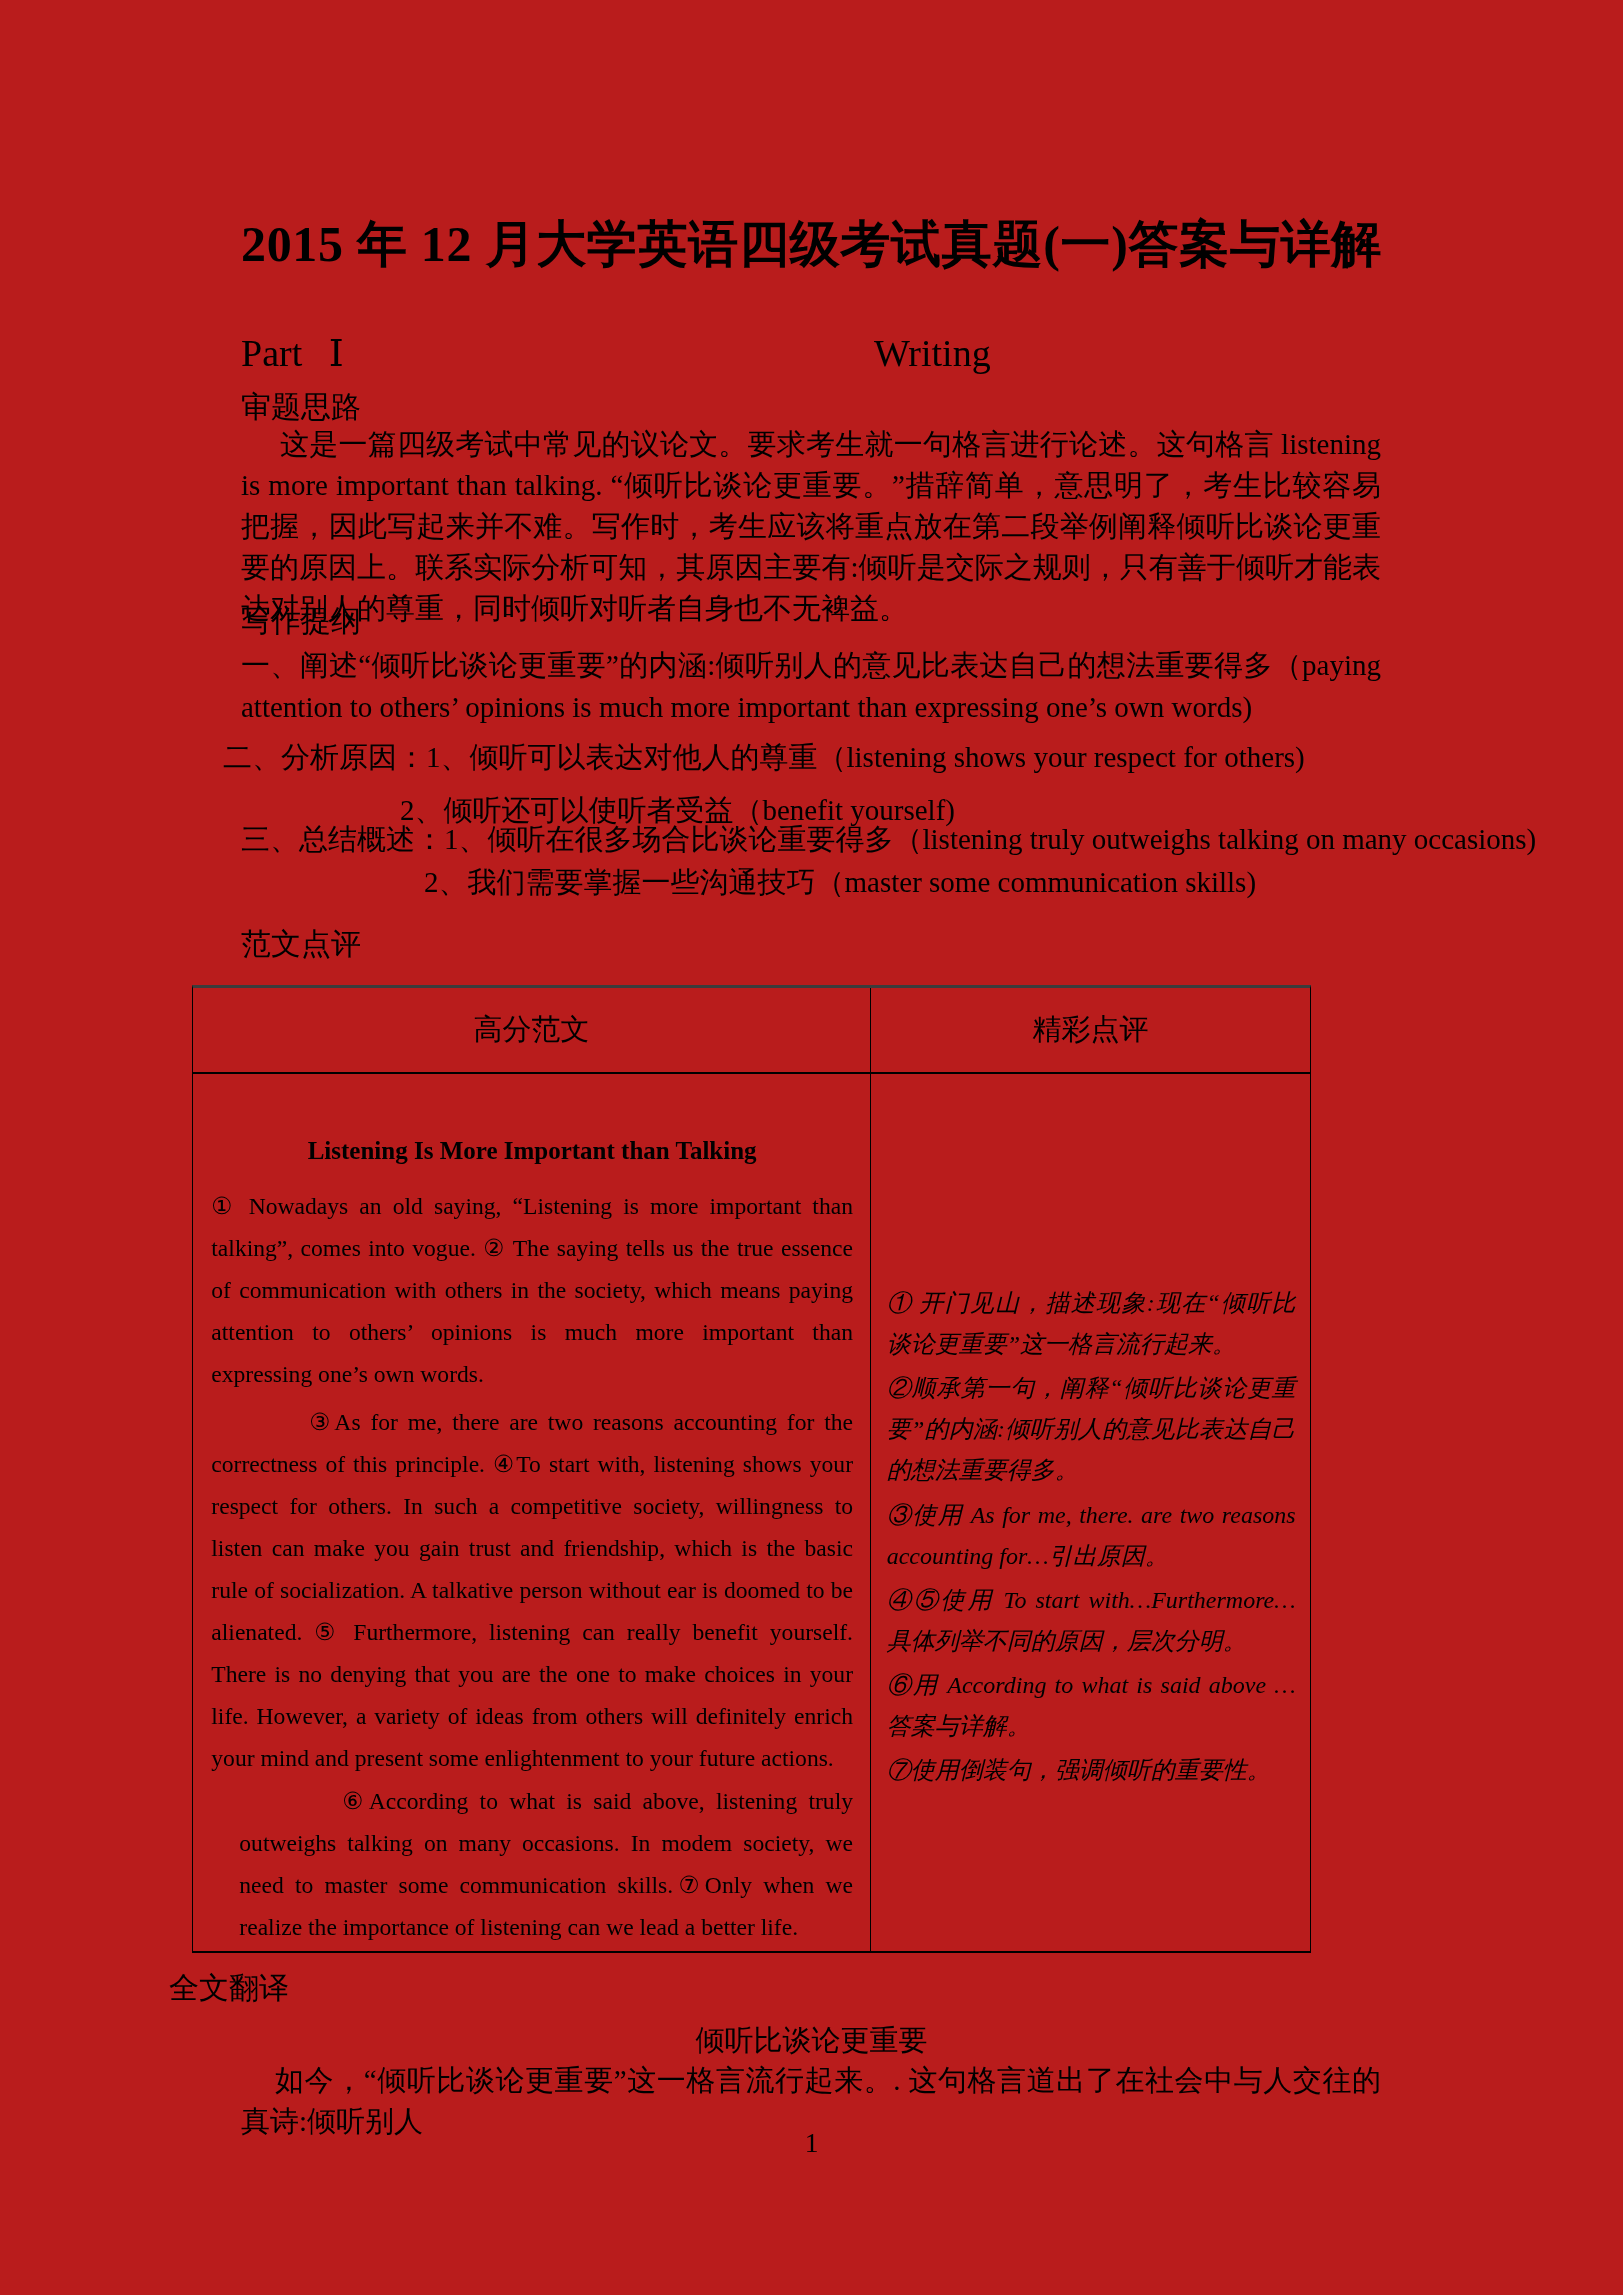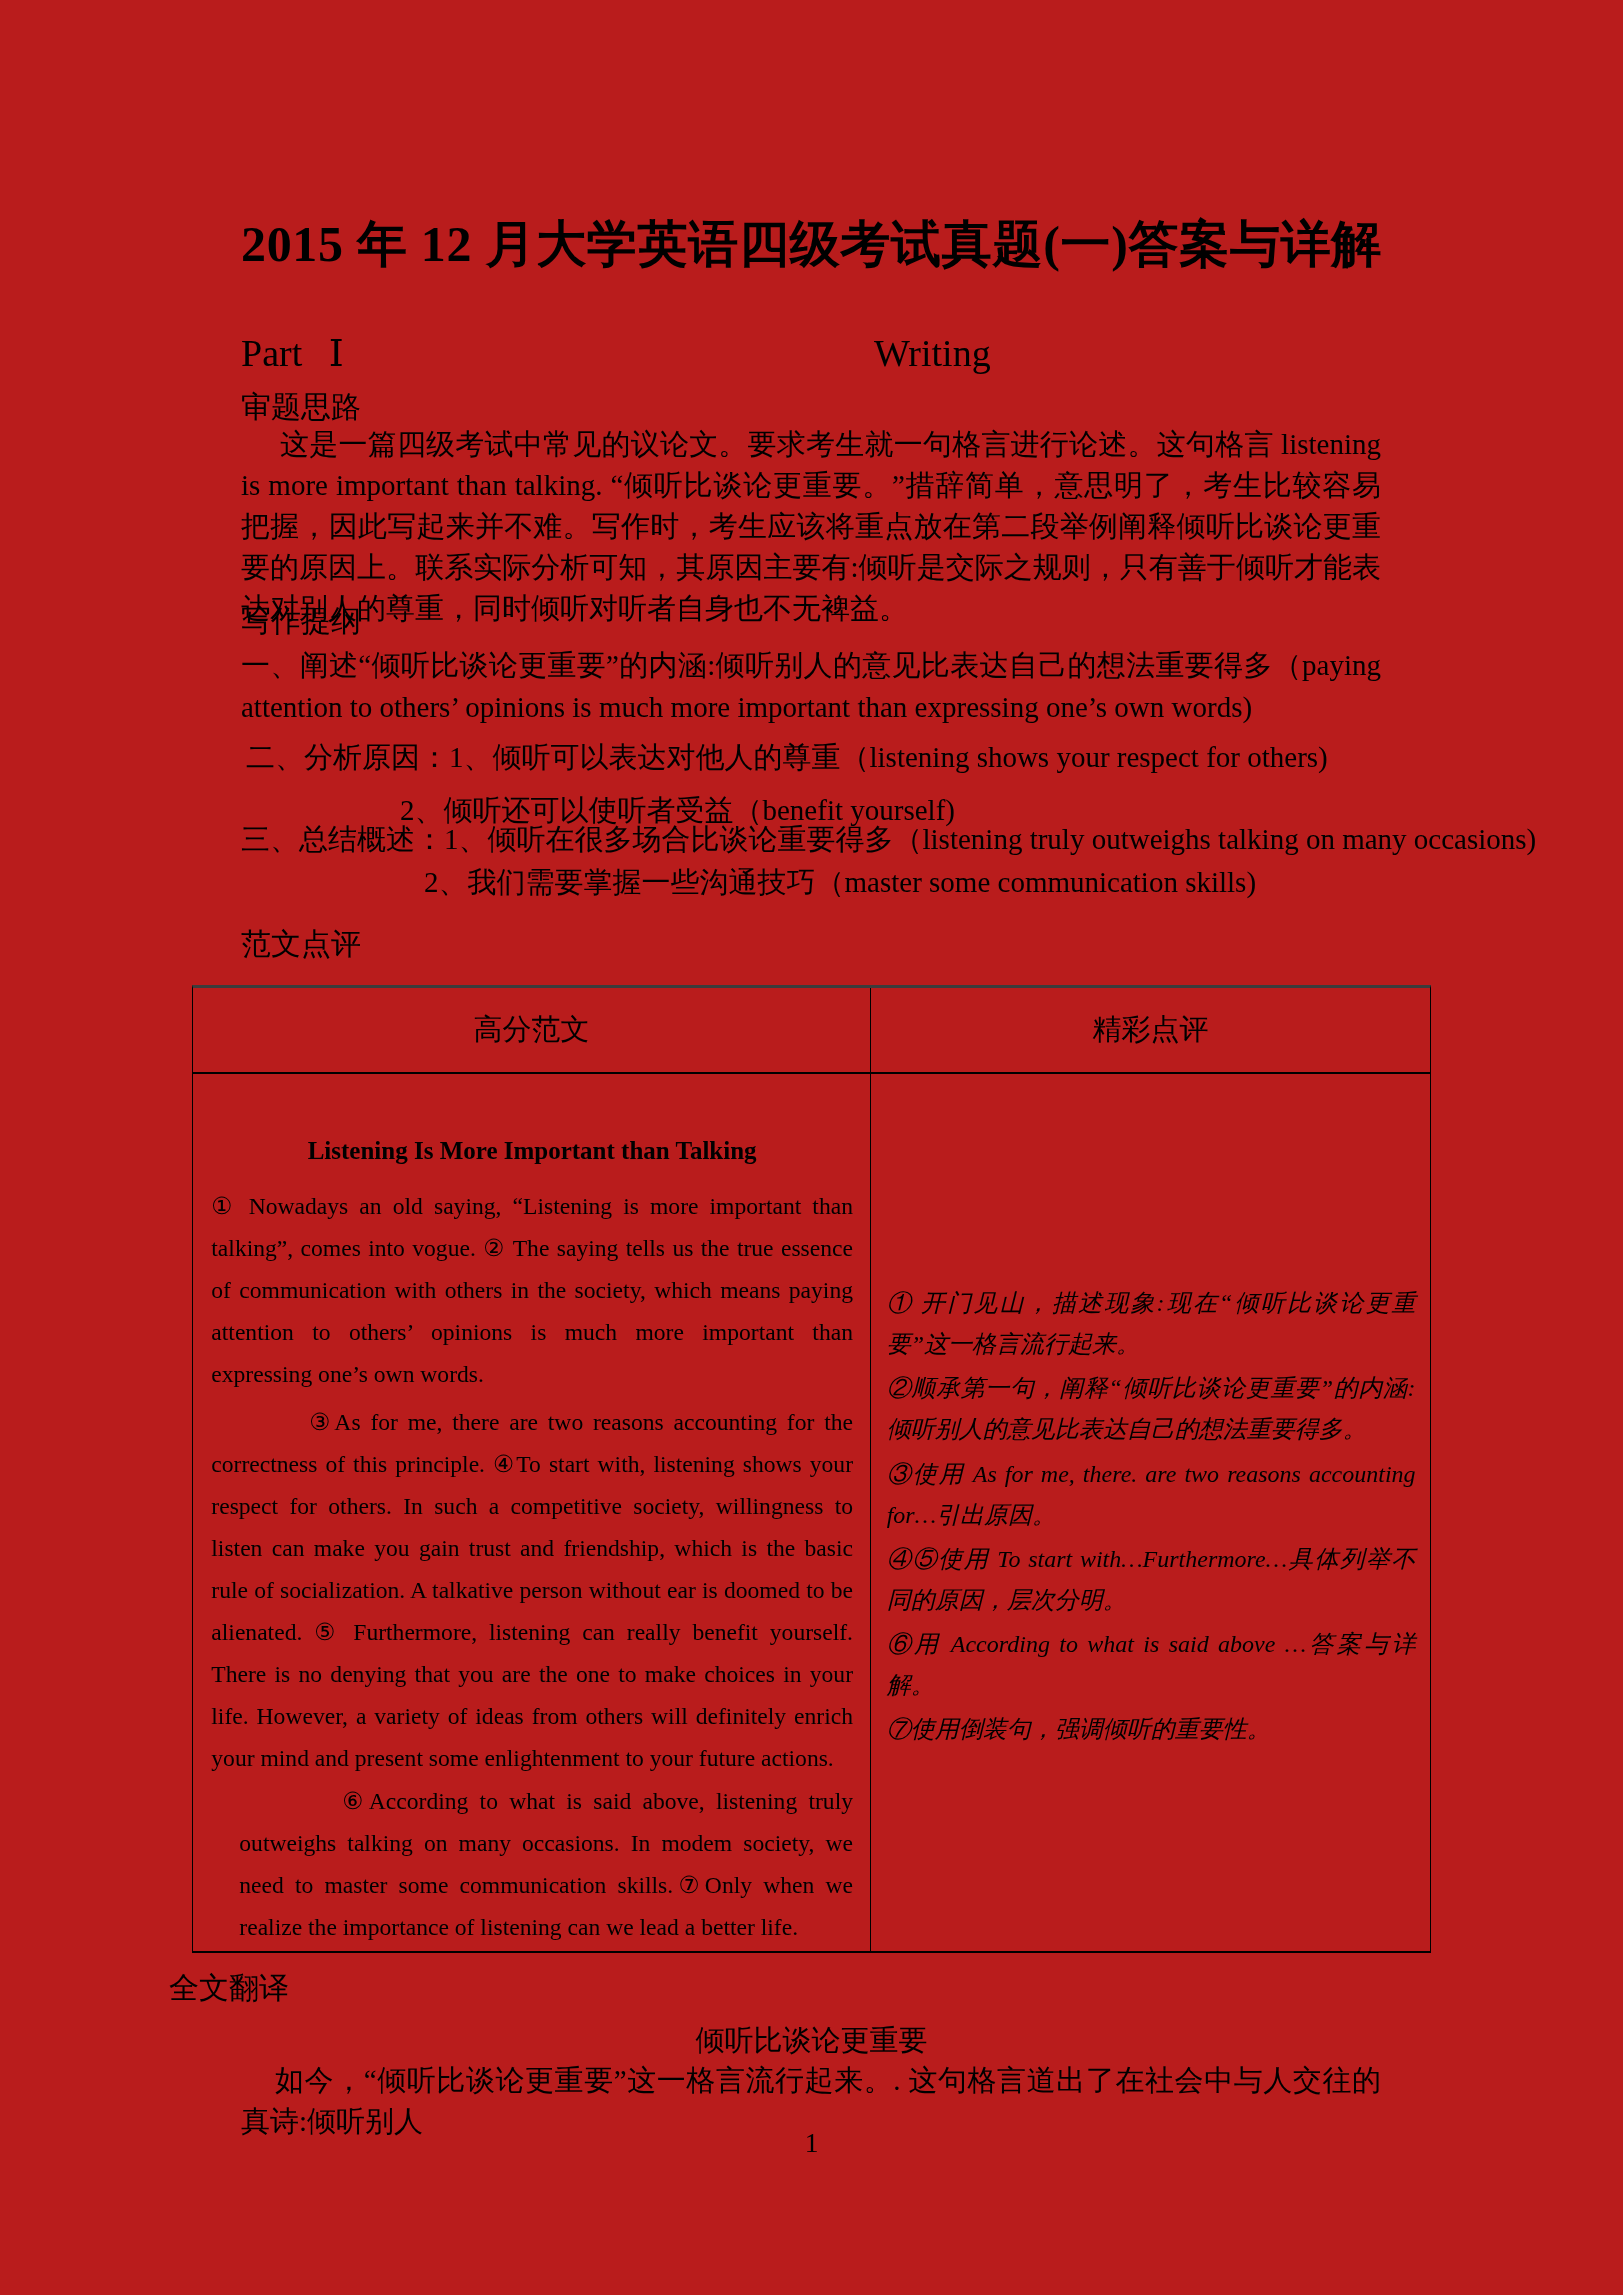--- a/index.html
+++ b/index.html
@@ -32,28 +32,28 @@
 
   .body-par {
     font-size: 29px; line-height: 41px;
     text-align: justify;
     width: 1140px; left: 241px;
   }
   .analysis-par { top: 424px; text-indent: 39px; }
 
   .outline-i1 { top: 644px; line-height: 42px; }
   .outline-line { font-size: 29px; white-space: nowrap; }
-  .outline-i2a { top: 738px; left: 246px; }
+  .outline-i2a { top: 738px; left: 223px; }
   .outline-i2b { top: 791px; left: 400px; }
   .outline-i3a { top: 820px; left: 241px; }
   .outline-i3b { top: 863px; left: 424px; }
 
   .essay-table {
     top: 985px; left: 192px;
-    width: 1239px; height: 968px;
+    width: 1119px; height: 968px;
     box-sizing: border-box;
     border: 1.3px solid #000;
     border-top: 3.3px solid #3c3c3c;
     border-bottom: 2px solid #000;
     display: flex; flex-direction: column;
   }
   .t-head {
     height: 84px; flex: 0 0 84px;
     border-bottom: 2.6px solid #000;
     display: flex;

